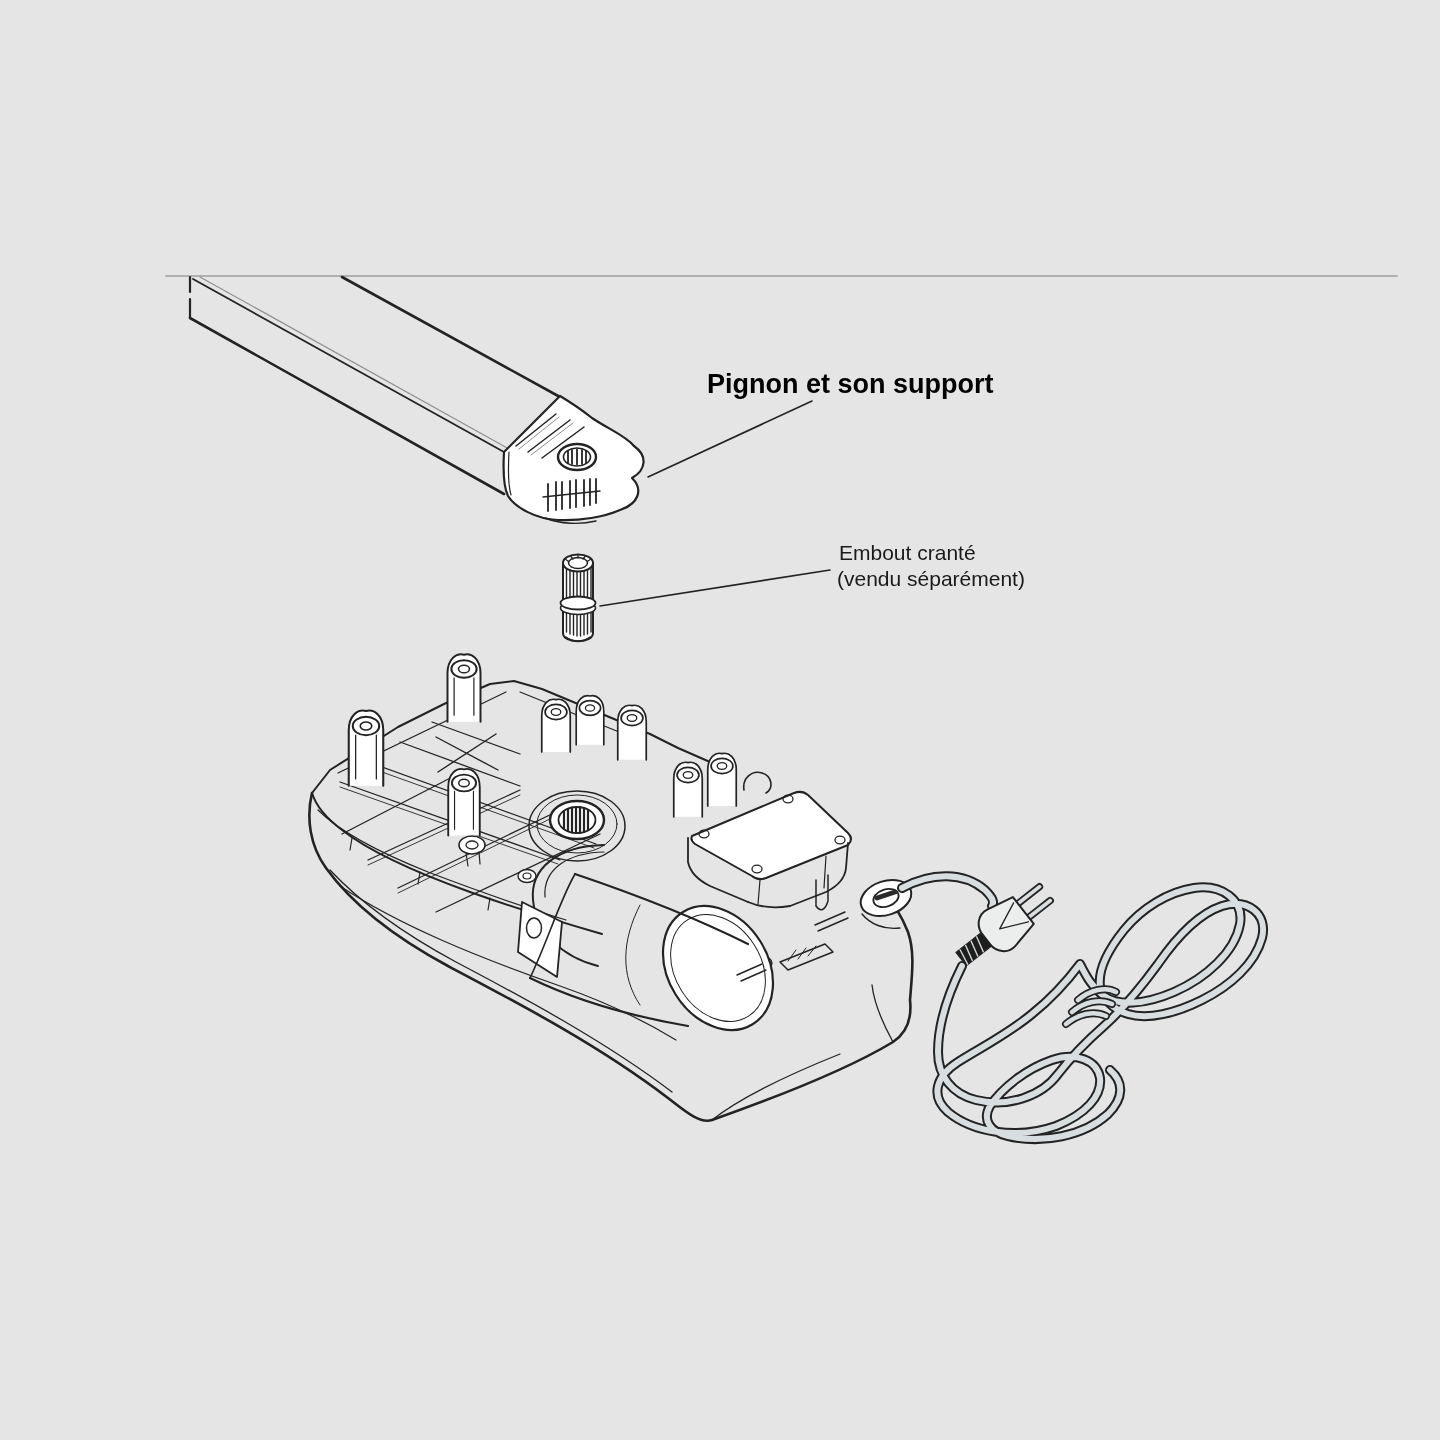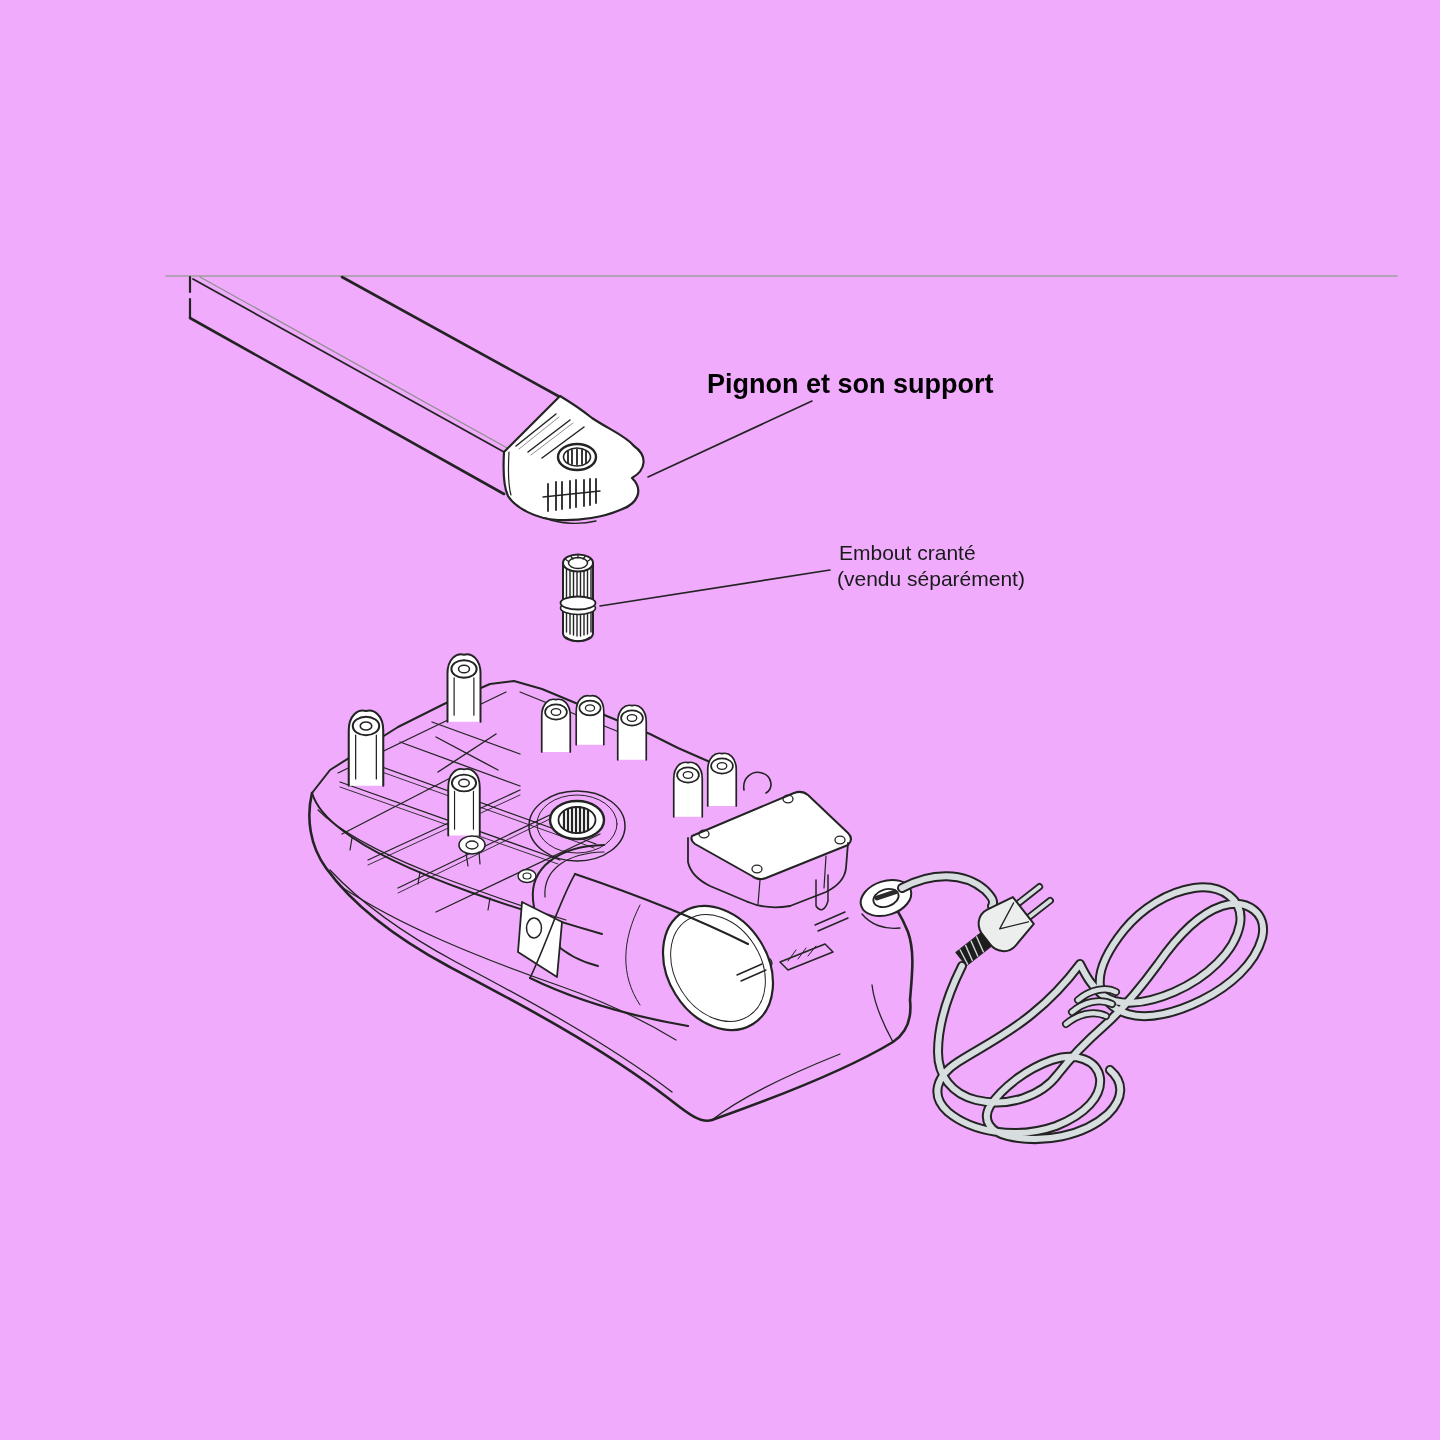--- a/index.html
+++ b/index.html
@@ -1,20 +1,20 @@
 <!DOCTYPE html>
 <html><head>
 <meta charset="utf-8">
 <style>
   html, body { margin: 0; padding: 0; background: #ffffff; }
   .canvas {
     position: relative;
     width: 1440px;
     height: 1440px;
-    background: #f0abfc;
+    background: #e5e5e5;
     overflow: hidden;
     font-family: "Liberation Sans", sans-serif;
   }
   svg { display: block; }
   .label-bold {
     font-family: "Liberation Sans", sans-serif;
     font-weight: bold;
     font-size: 27px;
     fill: #000000;
   }

